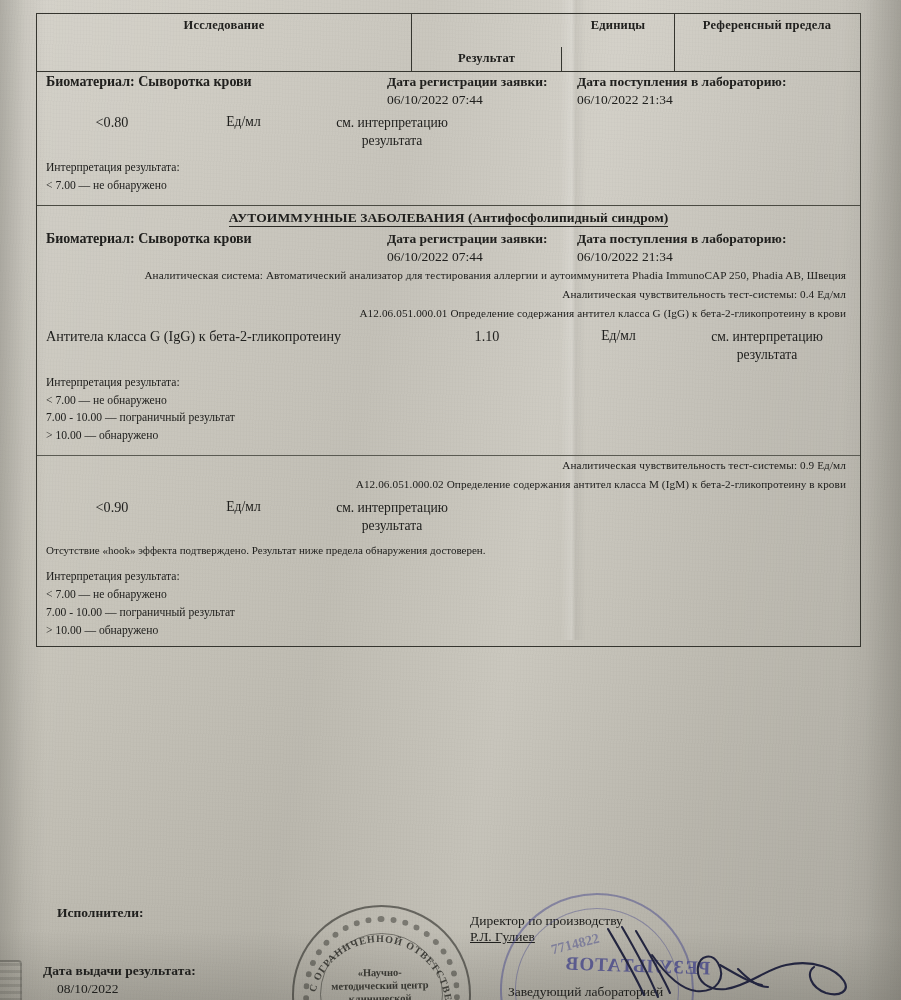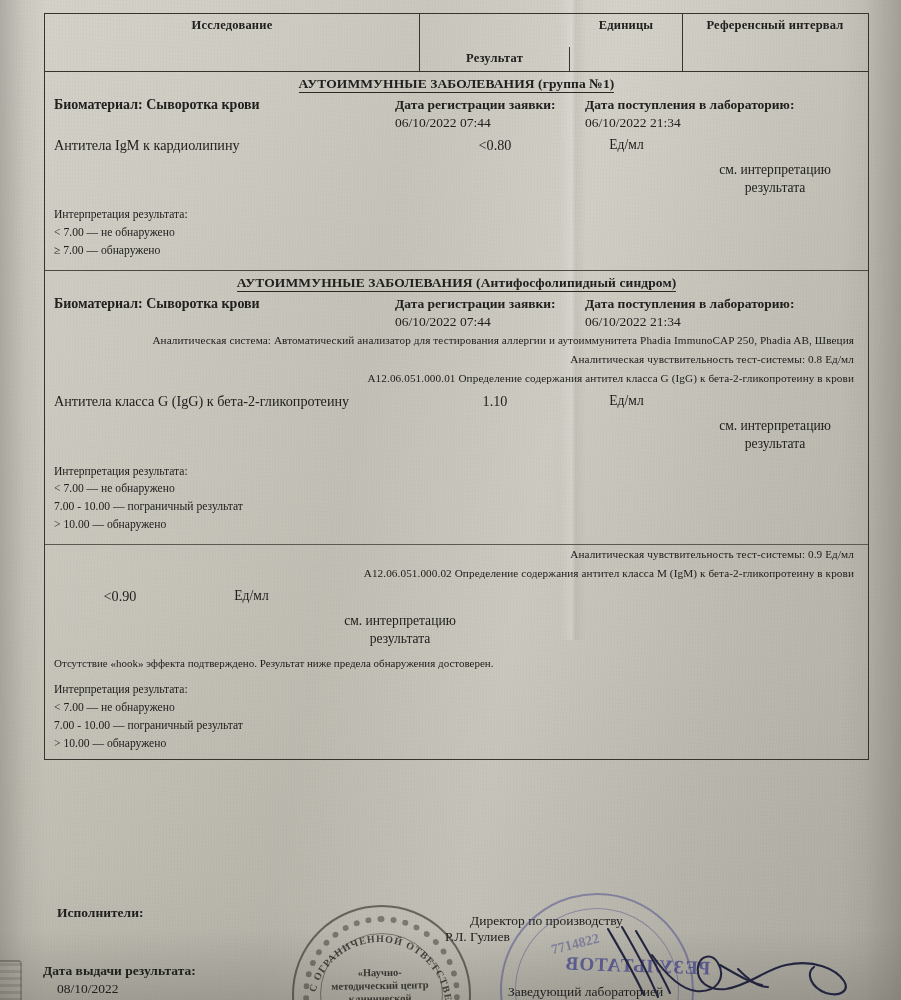--- a/index.html
+++ b/index.html
@@ -42,21 +42,21 @@
     pointer-events:none;
   }
   #crease{
     position:absolute;left:560px;top:0;width:26px;height:640px;pointer-events:none;
     background:linear-gradient(90deg, rgba(255,255,255,0) 0%, rgba(255,255,255,.16) 45%,
                 rgba(0,0,0,.045) 60%, rgba(255,255,255,0) 100%);
   }
 
   
   #report-table{
-    position:absolute;left:44px;top:13px;width:825px;
+    position:absolute;left:36px;top:13px;width:825px;
     border:1.3px solid #35352f;
     box-sizing:border-box;
     background:transparent;
   }
   .hdr-row{display:flex;border-bottom:1.3px solid #35352f;}
   .hdr-cell{
     text-align:center;font-weight:bold;font-size:12.5px;letter-spacing:.2px;
     padding:4px 2px 5px;box-sizing:border-box;
   }
   .c-test{width:375px;border-right:1.3px solid #35352f;}
@@ -83,42 +83,42 @@
     font-size:11.2px;line-height:1.42;
     padding:2px 14px 1px 9px;letter-spacing:.1px;text-align:right;
   }
 
   .test-row{display:flex;align-items:flex-start;padding:5px 0 2px;}
   .test-name{width:375px;padding-left:9px;font-size:14.2px;box-sizing:border-box;}
   .test-result{width:150px;text-align:center;font-size:14.2px;box-sizing:border-box;}
   .test-unit{width:113px;text-align:center;font-size:13.6px;box-sizing:border-box;}
   .test-ref{
     width:184px;text-align:center;font-size:13.6px;line-height:1.3;
-    box-sizing:border-box;padding:0 6px;margin-top:24px;
+    box-sizing:border-box;padding:0 6px;
   }
 
   .note-line{font-size:11px;padding:6px 9px 2px;line-height:1.4;}
 
   .interp{padding:8px 9px 6px;}
   .interp-title{font-size:11.6px;line-height:1.55;}
   .interp-item{font-size:11.6px;line-height:1.55;}
 
   .rule{height:0;border-bottom:1.1px solid #4a4a42;margin:4px 0 0;}
   .rule.thin{border-bottom:1px solid #5a5a52;}
   .pad-b{padding-bottom:6px;}
 
   
   #footer{position:absolute;left:0;top:895px;width:722px;height:105px;}
   .f-label{position:absolute;font-weight:bold;font-size:13.5px;}
   .f-text{position:absolute;font-size:13px;}
   #executors{left:57px;top:10px;}
   #issue-date-label{left:43px;top:68px;}
   #issue-date-value{left:57px;top:86px;font-size:13.5px;font-weight:normal;}
   #director-label{left:470px;top:18px;font-weight:normal;}
-  #director-name{left:445px;top:34px;font-weight:normal;}
+  #director-name{left:470px;top:34px;font-weight:normal;text-decoration:underline;}
   #headlab-label{left:470px;top:89px;font-weight:normal;padding-left:38px;}
 
   
   .stamp{position:absolute;border-radius:50%;pointer-events:none;}
   #stamp-black{
     left:292px;top:905px;width:175px;height:175px;
     border:2px solid rgba(40,40,36,.72);
     opacity:.82;
   }
   #stamp-black::before{
@@ -179,50 +179,45 @@
 <div id="edge-shadow-left"></div>
 <div id="edge-shadow-right"></div>
 <div id="edge-shadow-bottom"></div>
 
 <div id="report-table">
 
   <div class="hdr-row">
     <div class="hdr-cell c-test">Исследование</div>
     <div class="hdr-cell c-res">Результат</div>
     <div class="hdr-cell c-unit">Единицы</div>
-    <div class="hdr-cell c-ref">Референсный интервал</div>
-  </div>
-
-  <div class="section-title">
-    <span>АУТОИММУННЫЕ ЗАБОЛЕВАНИЯ (группа №1)</span>
-  </div>
+    <div class="hdr-cell c-ref">Референсный предела</div>
+  </div>
+
 
   <div class="biomat-row">
     <div class="biomat-label">Биоматериал: Сыворотка крови</div>
     <div class="date-col">
       <div class="date-title">Дата регистрации заявки:</div>
       <div class="date-val">06/10/2022 07:44</div>
     </div>
     <div class="date-col wide">
       <div class="date-title">Дата поступления в лабораторию:</div>
       <div class="date-val">06/10/2022 21:34</div>
     </div>
   </div>
 
   <div class="test-row">
-    <div class="test-name">Антитела IgM к кардиолипину</div>
     <div class="test-result">&lt;0.80</div>
     <div class="test-unit">Ед/мл</div>
     <div class="test-ref">см. интерпретацию результата</div>
   </div>
 
   <div class="interp pad-b">
     <div class="interp-title">Интерпретация результата:</div>
     <div class="interp-item">&lt; 7.00 — не обнаружено</div>
-    <div class="interp-item">≥ 7.00 — обнаружено</div>
   </div>
 
   <div class="rule"></div>
 
   <div class="section-title">
     <span>АУТОИММУННЫЕ ЗАБОЛЕВАНИЯ (Антифосфолипидный синдром)</span>
   </div>
 
   <div class="biomat-row">
     <div class="biomat-label">Биоматериал: Сыворотка крови</div>
@@ -230,21 +225,21 @@
       <div class="date-title">Дата регистрации заявки:</div>
       <div class="date-val">06/10/2022 07:44</div>
     </div>
     <div class="date-col wide">
       <div class="date-title">Дата поступления в лабораторию:</div>
       <div class="date-val">06/10/2022 21:34</div>
     </div>
   </div>
 
   <div class="meta-line">Аналитическая система: Автоматический анализатор для тестирования аллергии и аутоиммунитета Phadia ImmunoCAP 250, Phadia AB, Швеция</div>
-  <div class="meta-line">Аналитическая чувствительность тест-системы: 0.8 Ед/мл</div>
+  <div class="meta-line">Аналитическая чувствительность тест-системы: 0.4 Ед/мл</div>
   <div class="meta-line">А12.06.051.000.01 Определение содержания антител класса G (IgG) к бета-2-гликопротеину в крови</div>
 
   <div class="test-row">
     <div class="test-name">Антитела класса G (IgG) к бета-2-гликопротеину</div>
     <div class="test-result">1.10</div>
     <div class="test-unit">Ед/мл</div>
     <div class="test-ref">см. интерпретацию результата</div>
   </div>
 
   <div class="interp pad-b">

